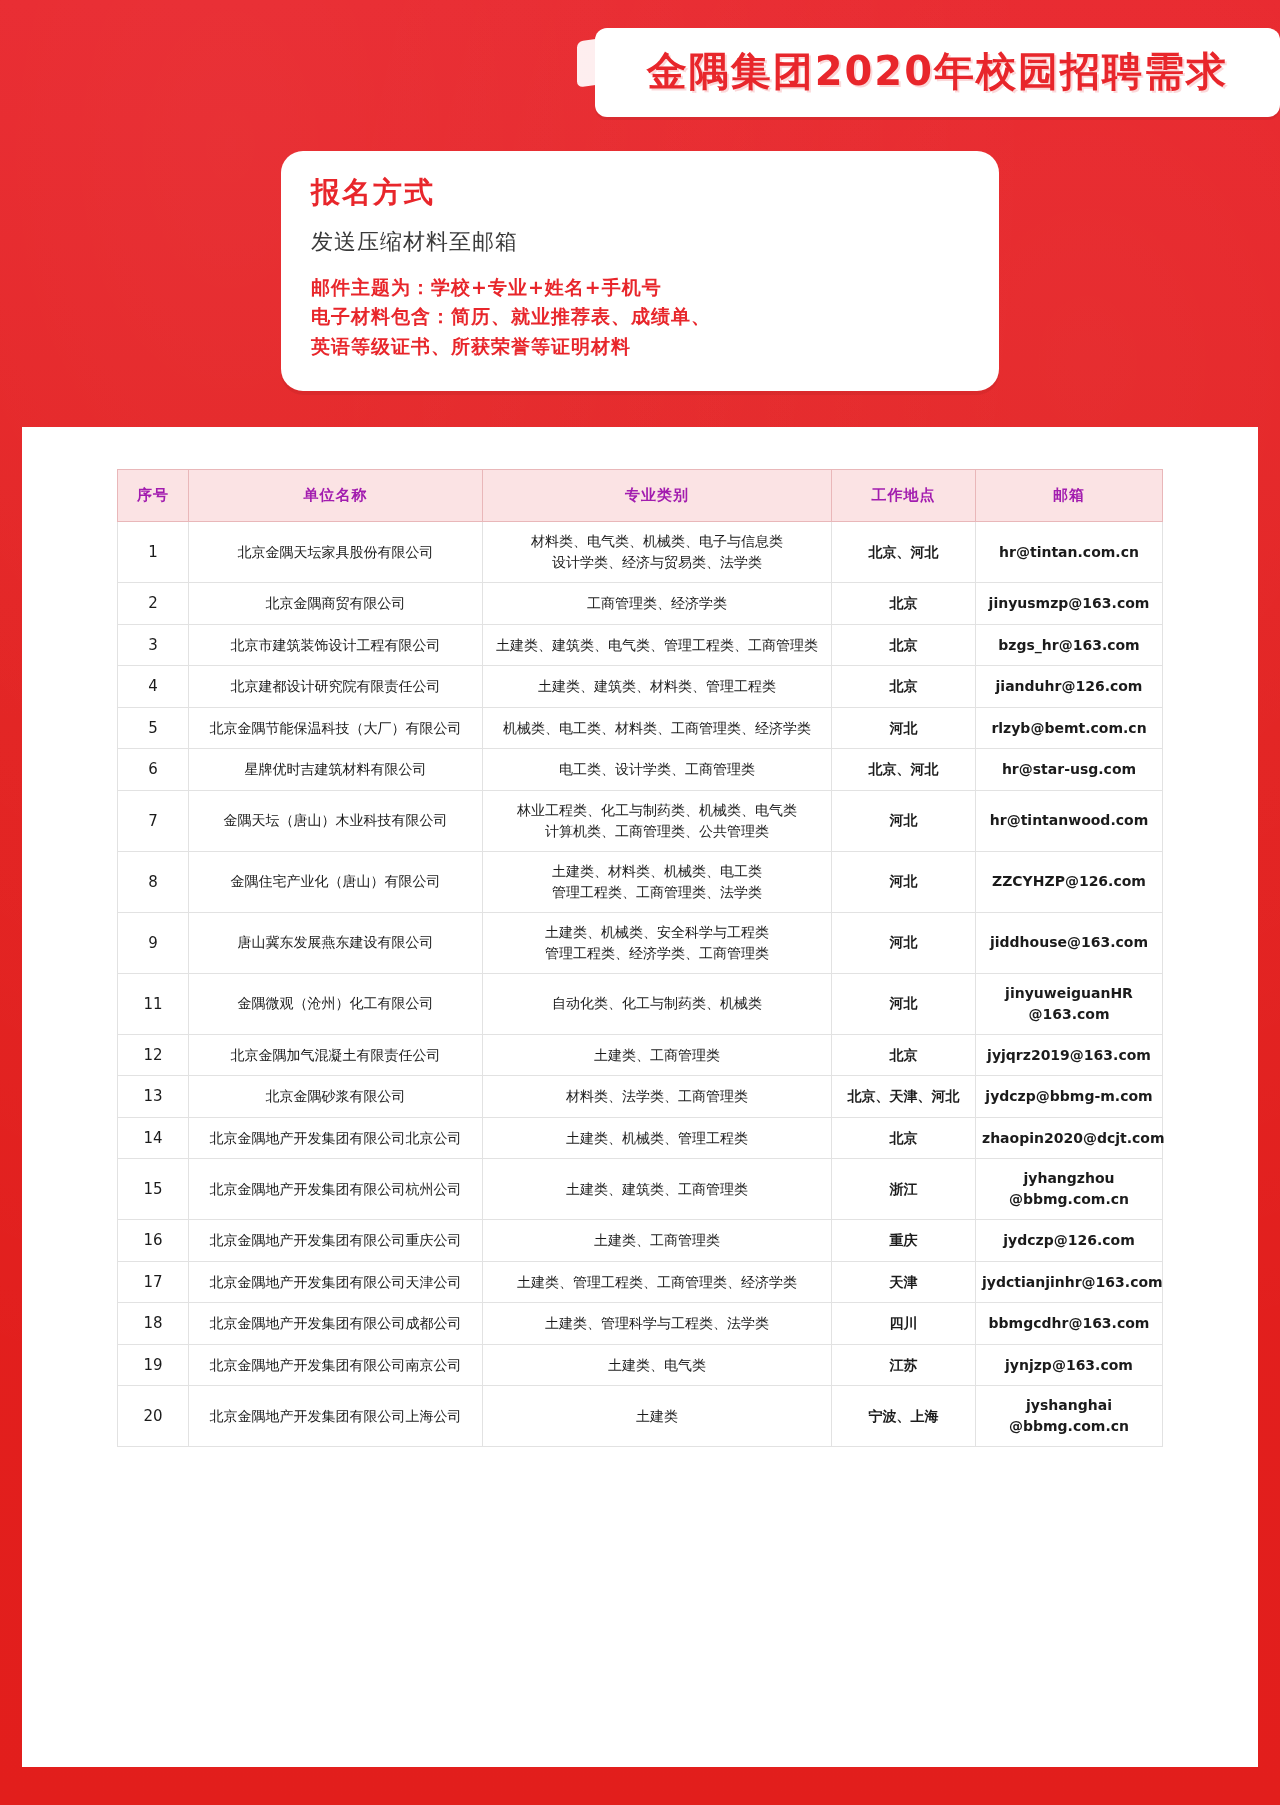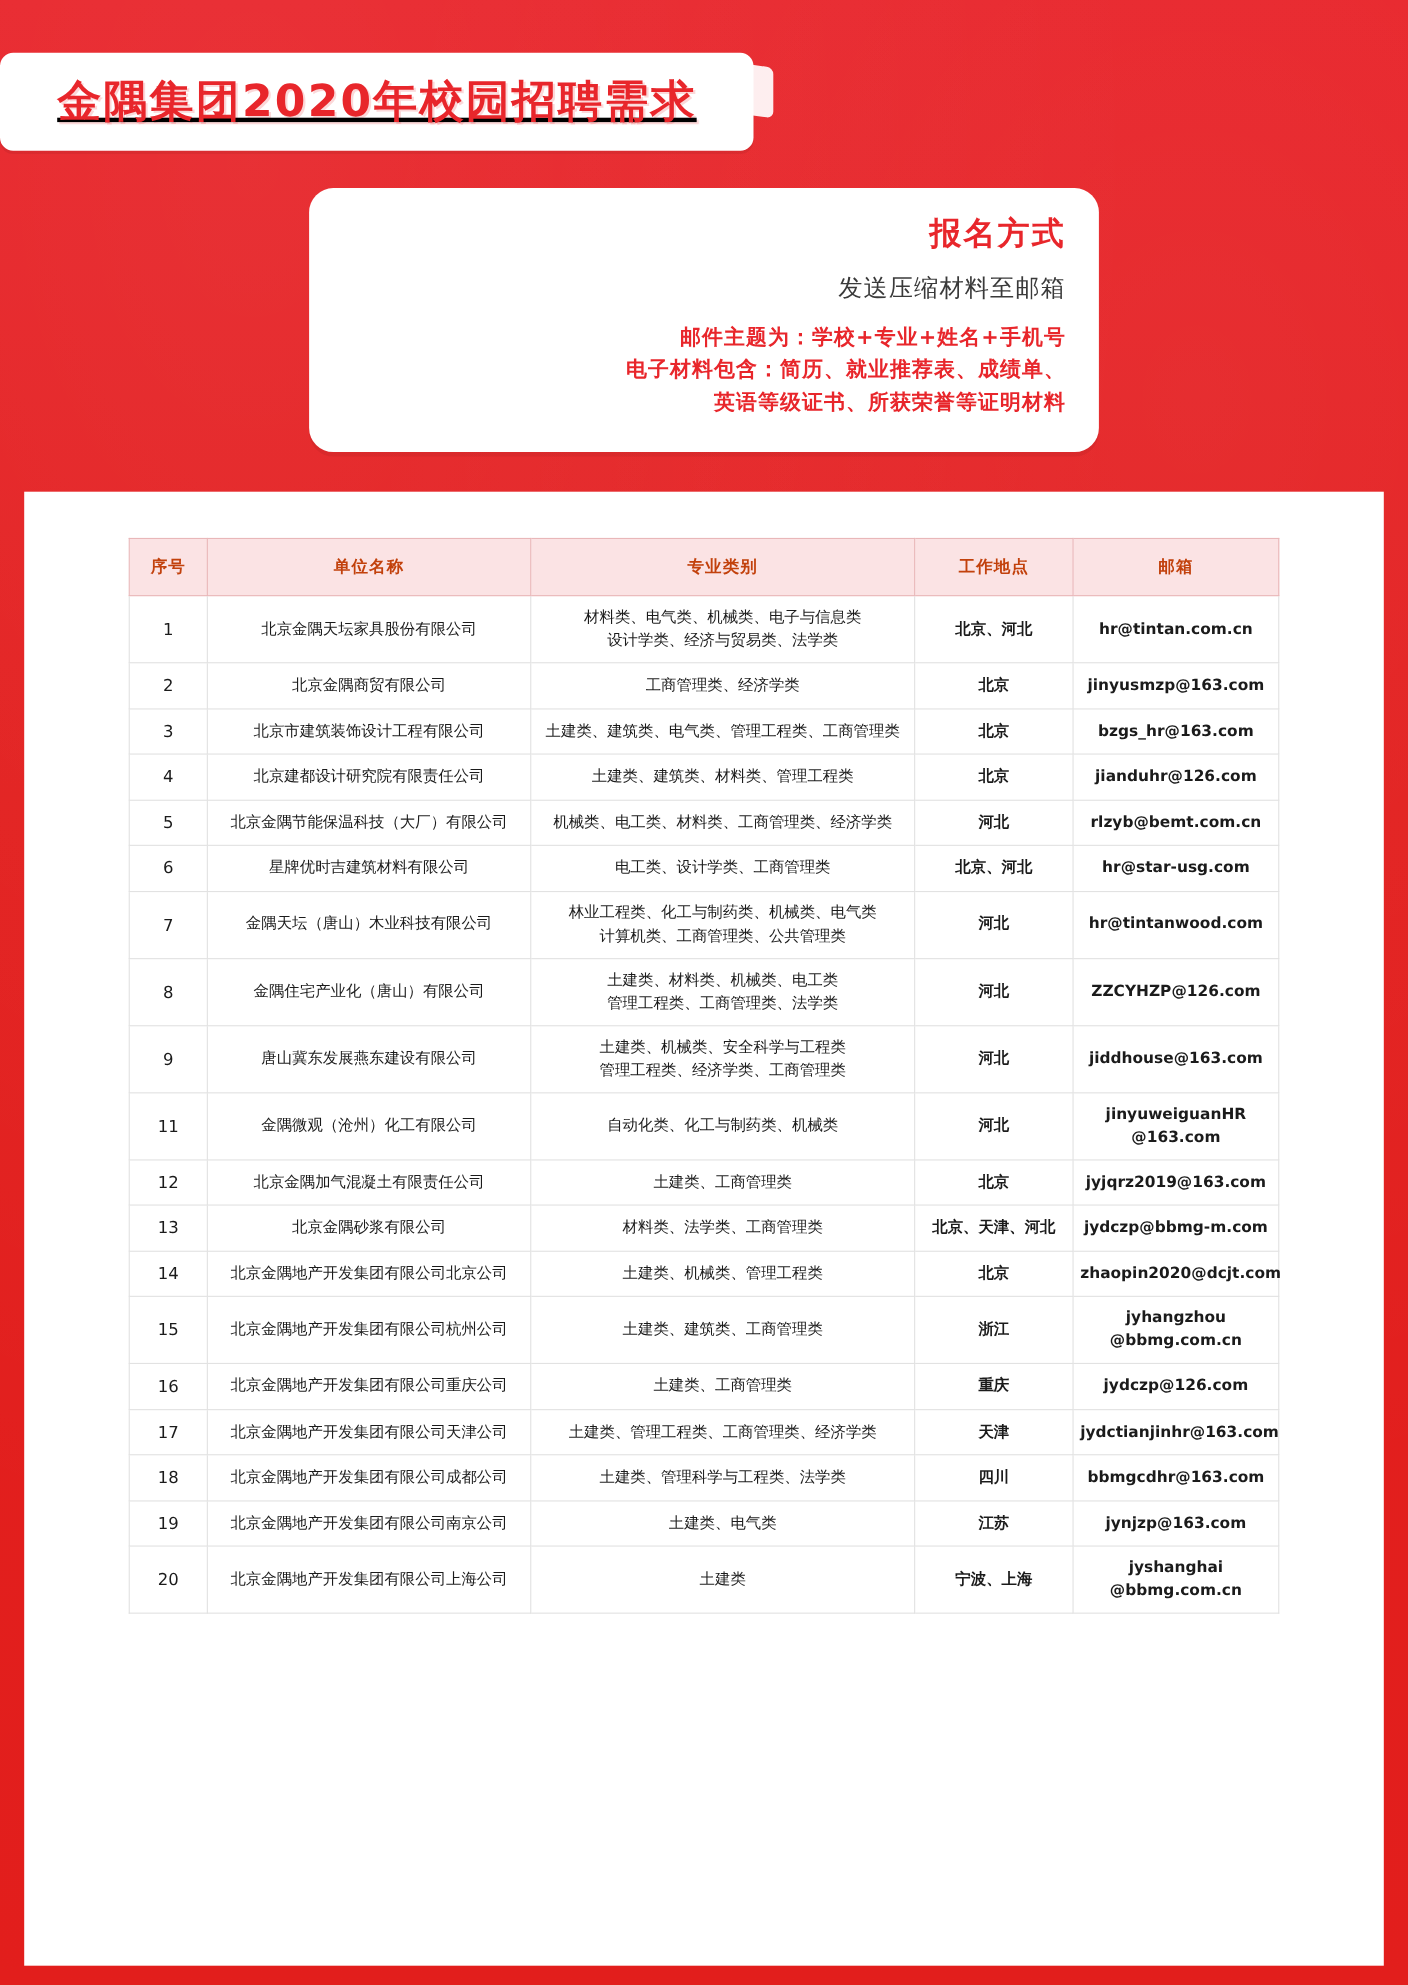--- a/index.html
+++ b/index.html
@@ -27,24 +27,23 @@
     inset: 0;
     background:
       radial-gradient(ellipse at 18% 8%, rgba(255,255,255,0.06), rgba(255,255,255,0) 55%),
       radial-gradient(ellipse at 85% 20%, rgba(255,255,255,0.05), rgba(255,255,255,0) 50%);
     pointer-events: none;
   }
 
   
   .title-wrap {
     position: relative;
-    padding-top: 48px;
+    padding-top: 28px;
     display: flex;
-    justify-content: flex-start;
-    text-decoration: underline;
+    justify-content: flex-end;
   }
   .title-banner {
     position: relative;
     background: #ffffff;
     border-radius: 12px;
     padding: 16px 52px 18px 52px;
     box-shadow: 0 3px 0 rgba(0,0,0,0.06);
   }
   .title-banner .title-text {
     font-family: "DejaVu Sans", sans-serif;
@@ -68,21 +67,21 @@
 
   
   .signup-card {
     position: relative;
     margin: 34px auto 0 auto;
     width: 718px;
     background: #ffffff;
     border-radius: 22px;
     padding: 22px 30px 30px 30px;
     box-sizing: border-box;
-    text-align: right;
+    text-align: left;
     box-shadow: 0 4px 0 rgba(0,0,0,0.05);
   }
   .signup-title {
     font-family: "DejaVu Sans", sans-serif;
     font-size: 29px;
     font-weight: bold;
     color: #e8262b;
     letter-spacing: 2px;
     margin-bottom: 14px;
   }
@@ -113,21 +112,21 @@
   }
   table.jobs {
     width: 1000px;
     margin: 0 auto;
     border-collapse: collapse;
     table-layout: fixed;
     font-family: "DejaVu Sans", sans-serif;
   }
   table.jobs th {
     background: #fbe3e4;
-    color: #c2410c;
+    color: #a21caf;
     font-size: 15px;
     font-weight: bold;
     padding: 16px 4px;
     border: 1px solid #e9b7b9;
     letter-spacing: 1px;
   }
   table.jobs td {
     border: 1px solid #e2e2e2;
     font-size: 14px;
     color: #1b1b1b;

